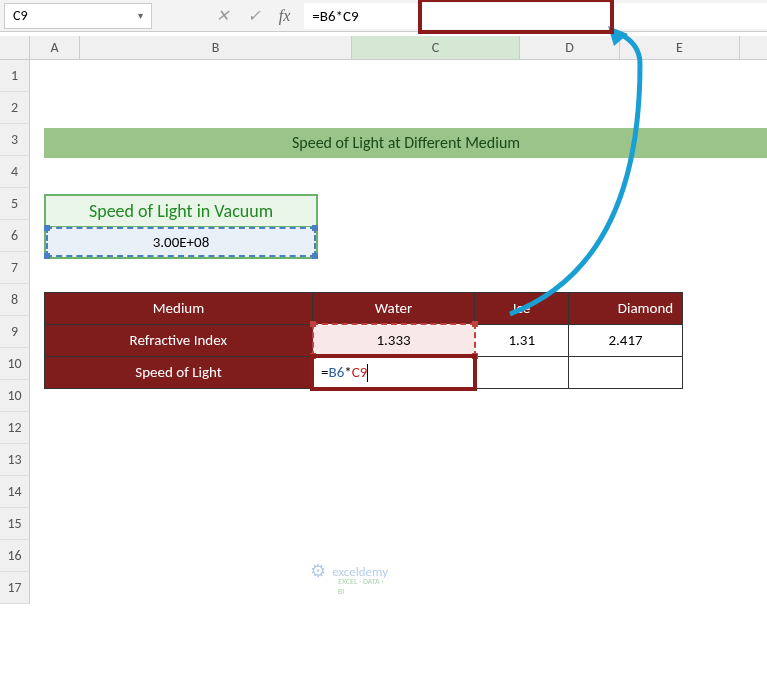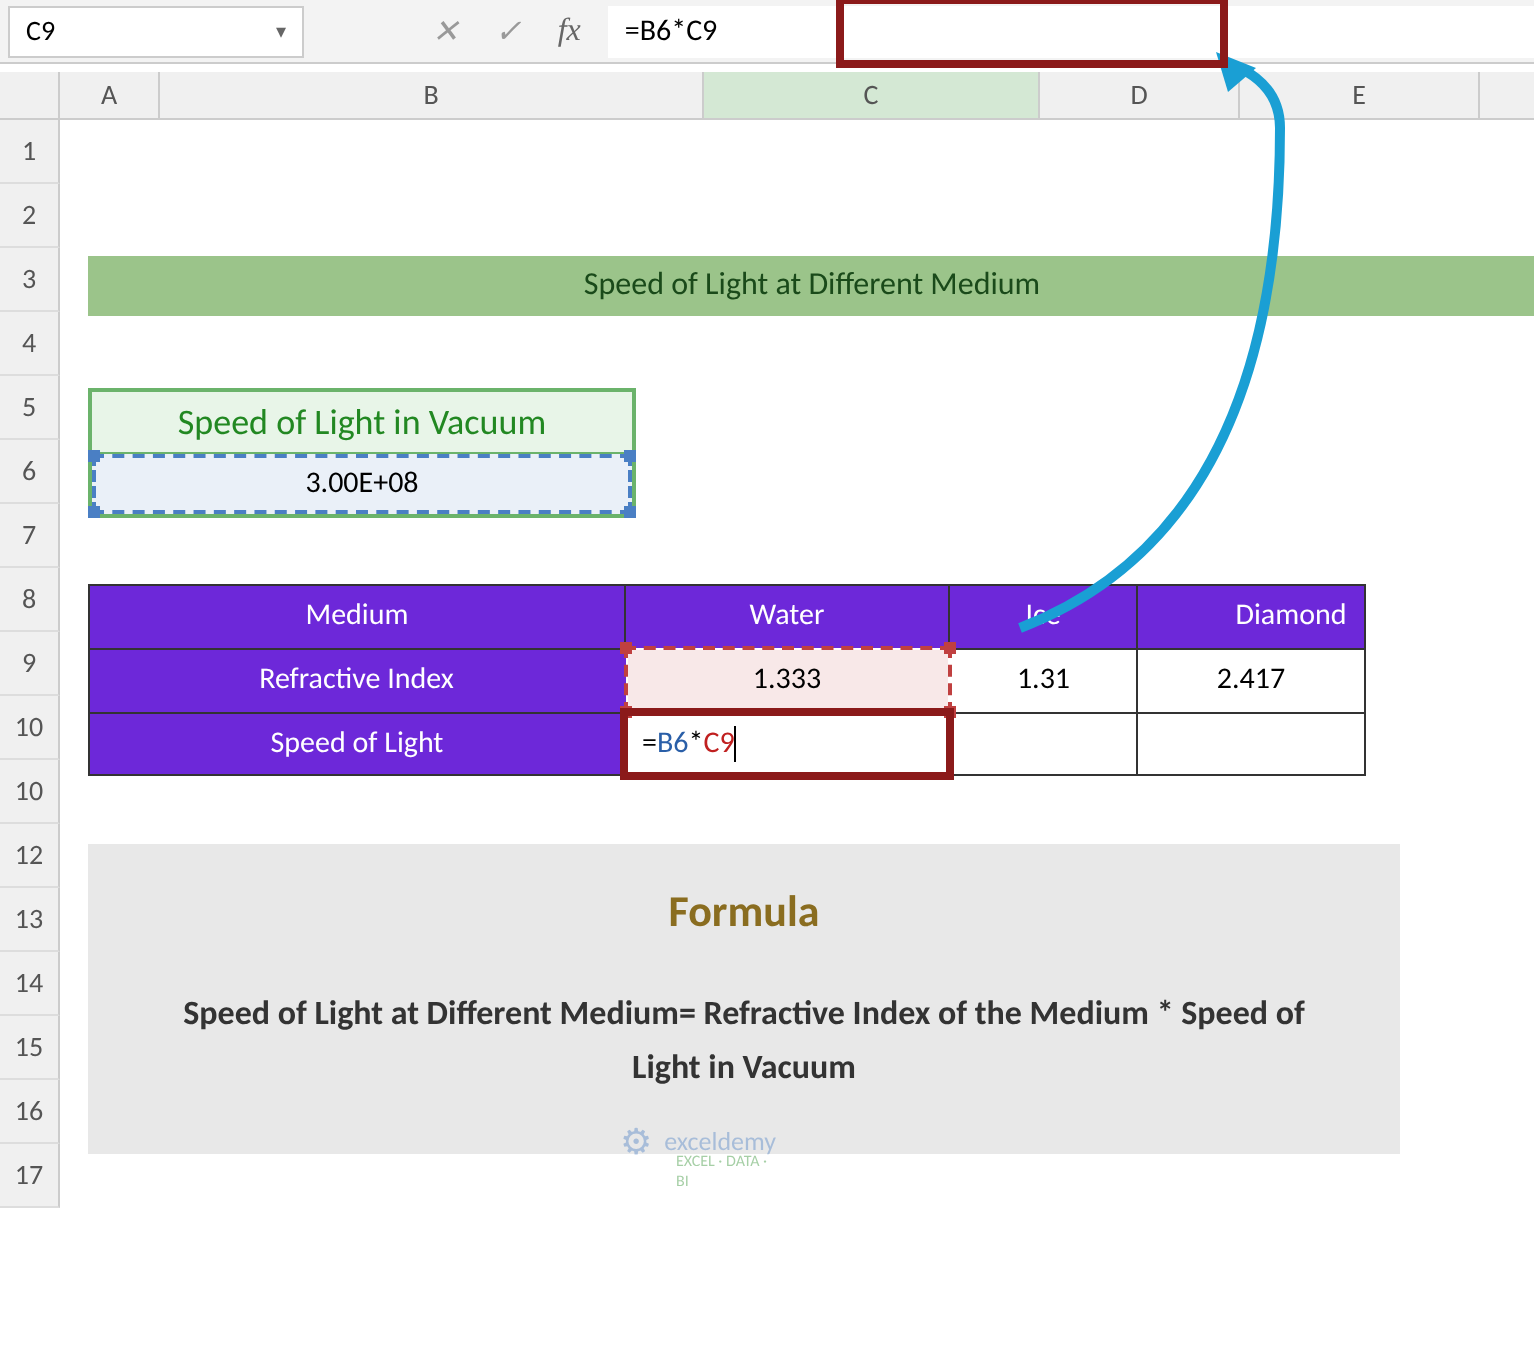--- a/index.html
+++ b/index.html
@@ -32,21 +32,21 @@
     
     .vacuum-box { position: absolute; top: 134px; left: 14px; width: 274px; border: 2px solid #6bb36b; }
     .vacuum-label { background: #e8f5e8; color: #228822; text-align: center; padding: 4px; font-size: 18px; border-bottom: 1px solid #6bb36b; }
     .vacuum-value { background: #eaf0f8; text-align: center; padding: 4px; font-size: 15px; border: 2px dashed #4a7fc4; position: relative; }
     .vacuum-handle { position: absolute; width: 6px; height: 6px; background: #4a7fc4; }
     .vh-tl { top: -4px; left: -4px; } .vh-tr { top: -4px; right: -4px; }
     .vh-bl { bottom: -4px; left: -4px; } .vh-br { bottom: -4px; right: -4px; }
     
     .data-table { position: absolute; top: 232px; left: 14px; border-collapse: collapse; }
     .data-table td, .data-table th { border: 1px solid #333; padding: 6px 8px; text-align: center; font-size: 15px; height: 30px; }
-    .data-table th { background: #6d28d9; color: #fff; font-weight: normal; }
+    .data-table th { background: #7f1d1d; color: #fff; font-weight: normal; }
     .data-table .col-b { width: 268px; }
     .data-table .col-c { width: 162px; }
     .data-table .col-d { width: 94px; }
     .data-table .col-e { width: 114px; padding-left: 48px; }
     .c9-cell { background: #f8e8e8; position: relative; border: 2px dashed #c04040 !important; margin-top: 40px; }
     .c9-handle { position: absolute; width: 6px; height: 6px; background: #c04040; }
     .c10-cell { position: relative; }
     .c10-highlight { position: absolute; top: -3px; left: -3px; right: -3px; bottom: -3px; border: 4px solid #8B1A1A; pointer-events: none; }
     .formula-text { text-align: left !important; padding-left: 6px; }
     .formula-text .blue { color: #2a5fa8; }
@@ -151,24 +151,20 @@
         <td class="c10-cell formula-text">
           <span>=</span><span class="blue">B6</span><span>*</span><span class="red">C9</span><span class="cursor-line"></span>
           <div class="c10-highlight"></div>
         </td>
         <td></td>
         <td></td>
       </tr>
     </tbody>
       </table>
 
-    <div class="formula-box">
-      <div class="formula-title">Formula</div>
-      <div class="formula-desc">Speed of Light at Different Medium= Refractive Index of the Medium * Speed of Light in Vacuum</div>
-    </div>
 
     <div class="watermark">
       <span class="gear">⚙</span>
       <span>exceldemy</span>
       <span class="sub">EXCEL · DATA · BI</span>
     </div>
 
   </div>
 </div>
 

